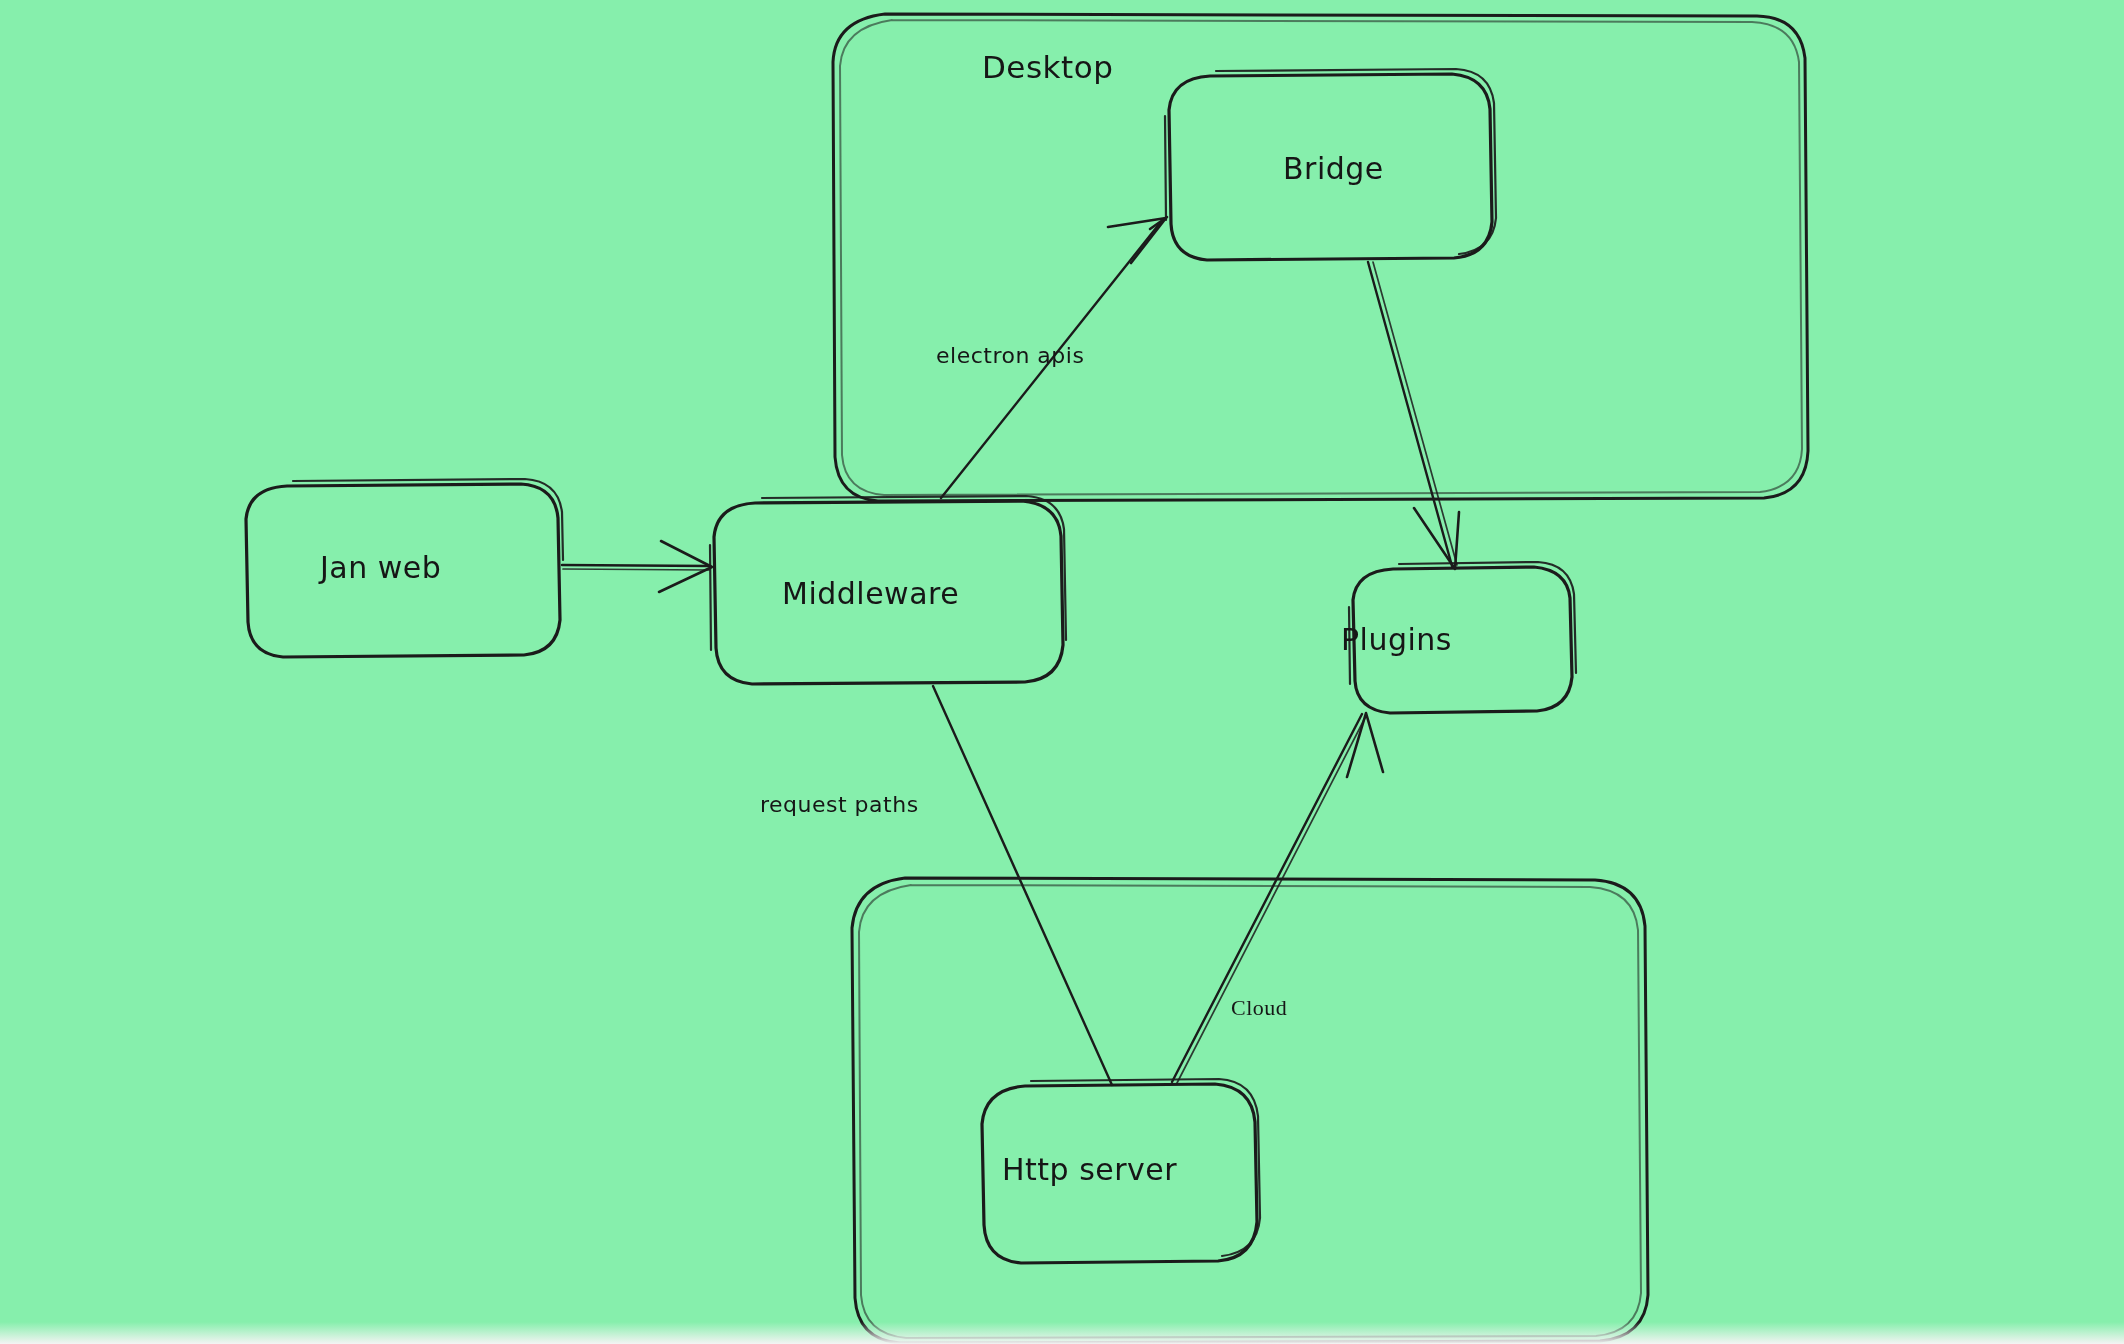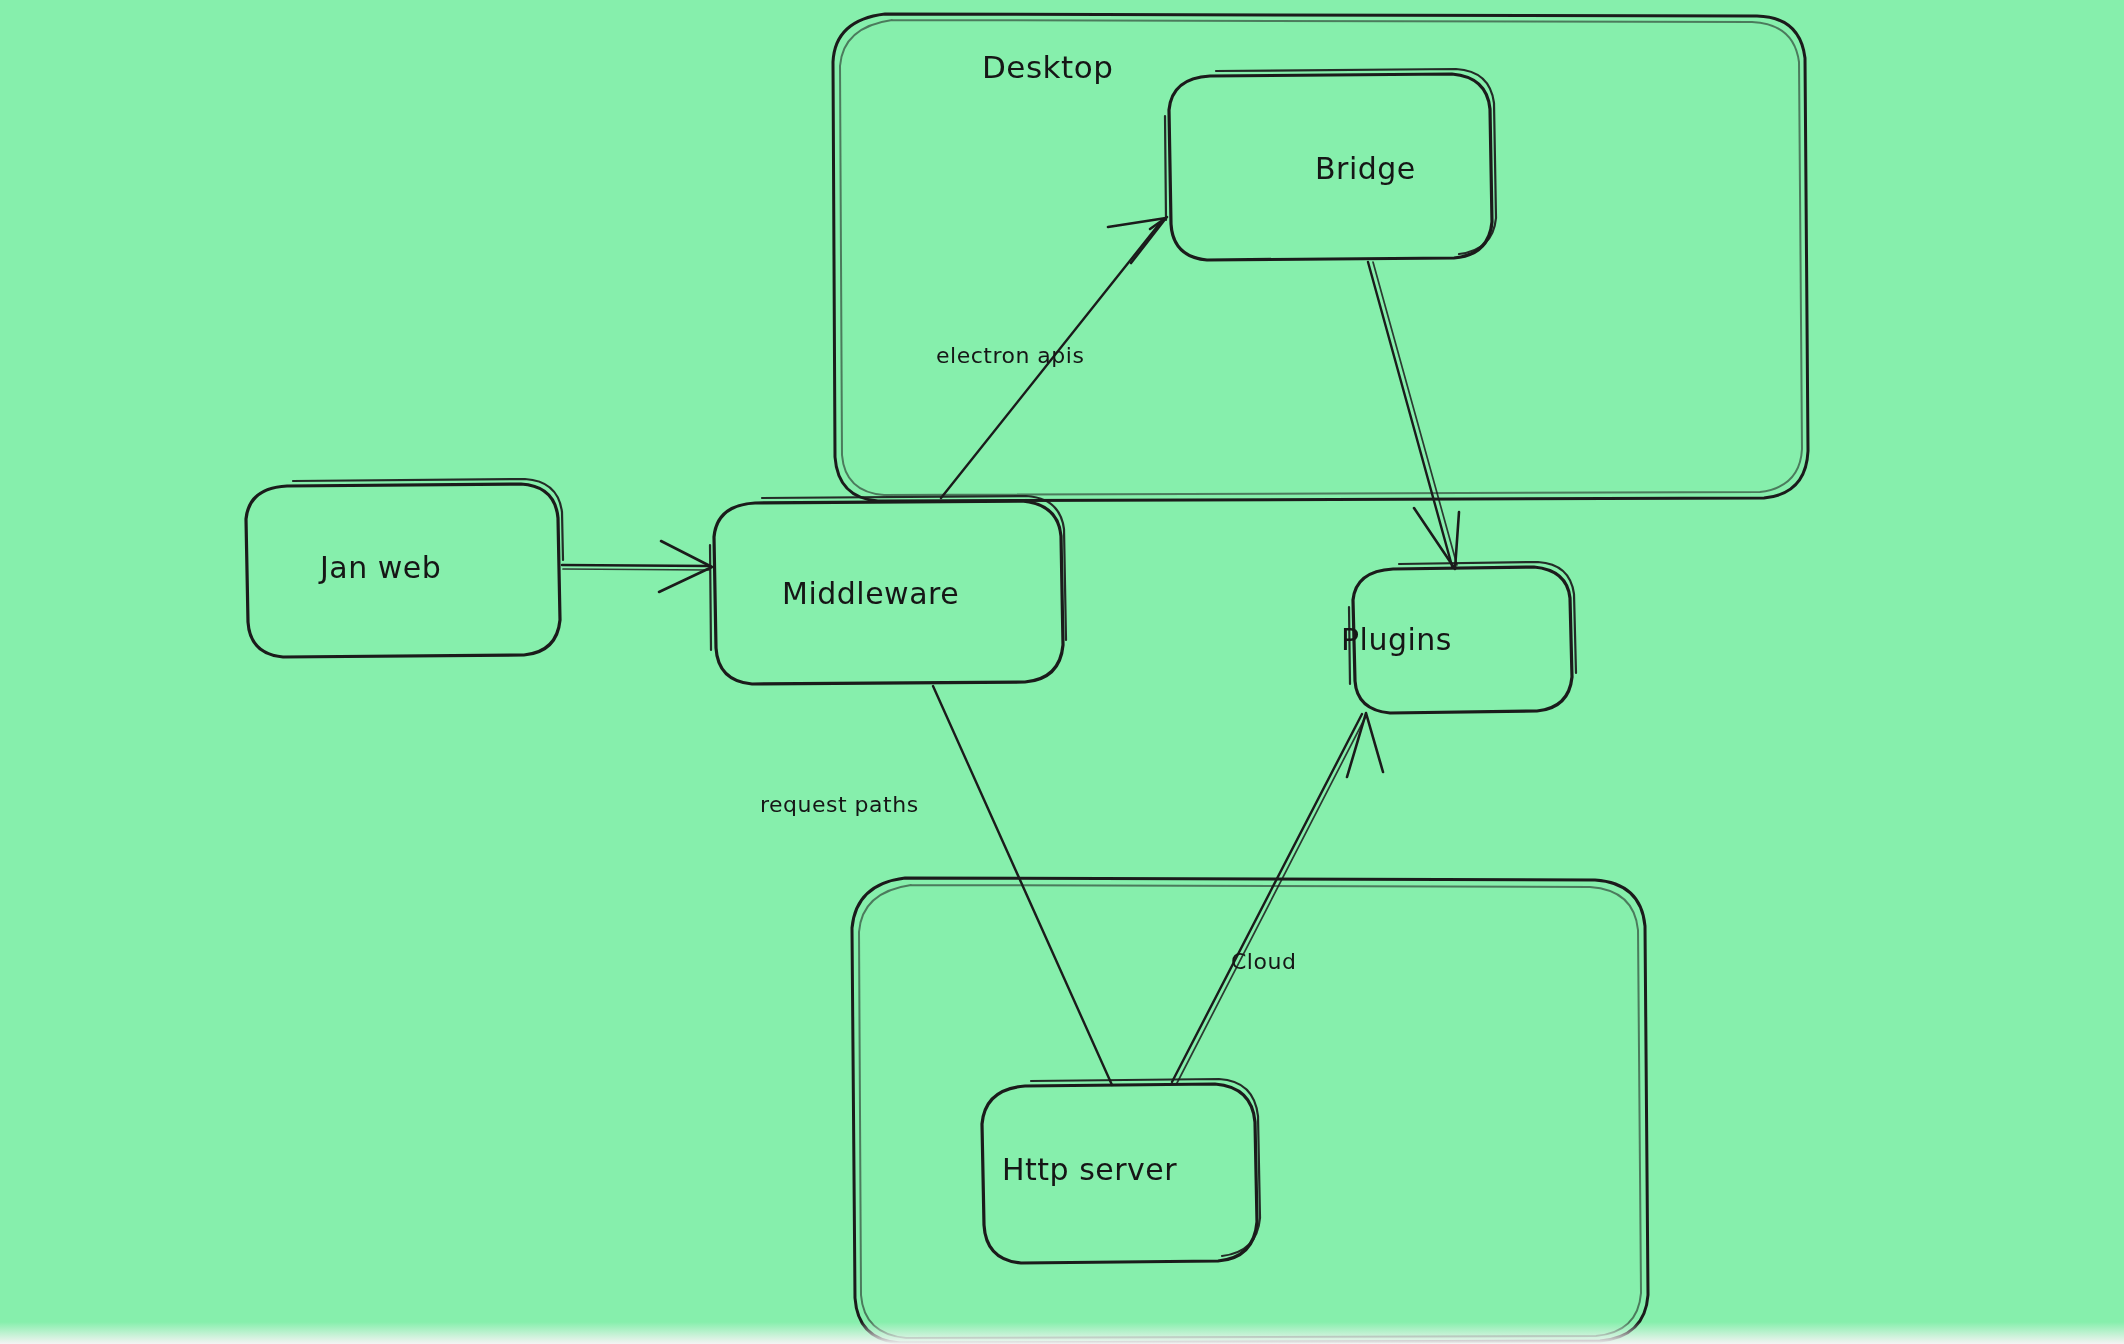--- a/index.html
+++ b/index.html
@@ -154,28 +154,28 @@
     </g>
 
   </svg>
 
   <div class="hand-text group-label" style="left:982px; top:49px;">Desktop</div>
 
   <div class="hand-text node-label" style="left:320px; top:550px;">Jan web</div>
 
   <div class="hand-text node-label" style="left:782px; top:576px;">Middleware</div>
 
-  <div class="hand-text node-label" style="left:1283px; top:151px;margin-left:32px;">Bridge</div>
+  <div class="hand-text node-label" style="left:1283px; top:151px;">Bridge</div>
 
   <div class="hand-text node-label" style="left:1341px; top:622px;">Plugins</div>
 
   <div class="hand-text node-label" style="left:1002px; top:1152px;">Http server</div>
 
   <div class="hand-text edge-label" style="left:936px; top:343px;">electron apis</div>
 
   <div class="hand-text edge-label" style="left:760px; top:792px;">request paths</div>
 
-  <div class="hand-text edge-label" style="left:1231px; top:949px;">Cloud</div>
+  <div class="hand-text edge-label" style="left:1231px; top:995px;font-family:Liberation Serif, serif;">Cloud</div>
 
 
   <div class="bottom-fade"></div>
 
 </div>
 
 </body></html>

